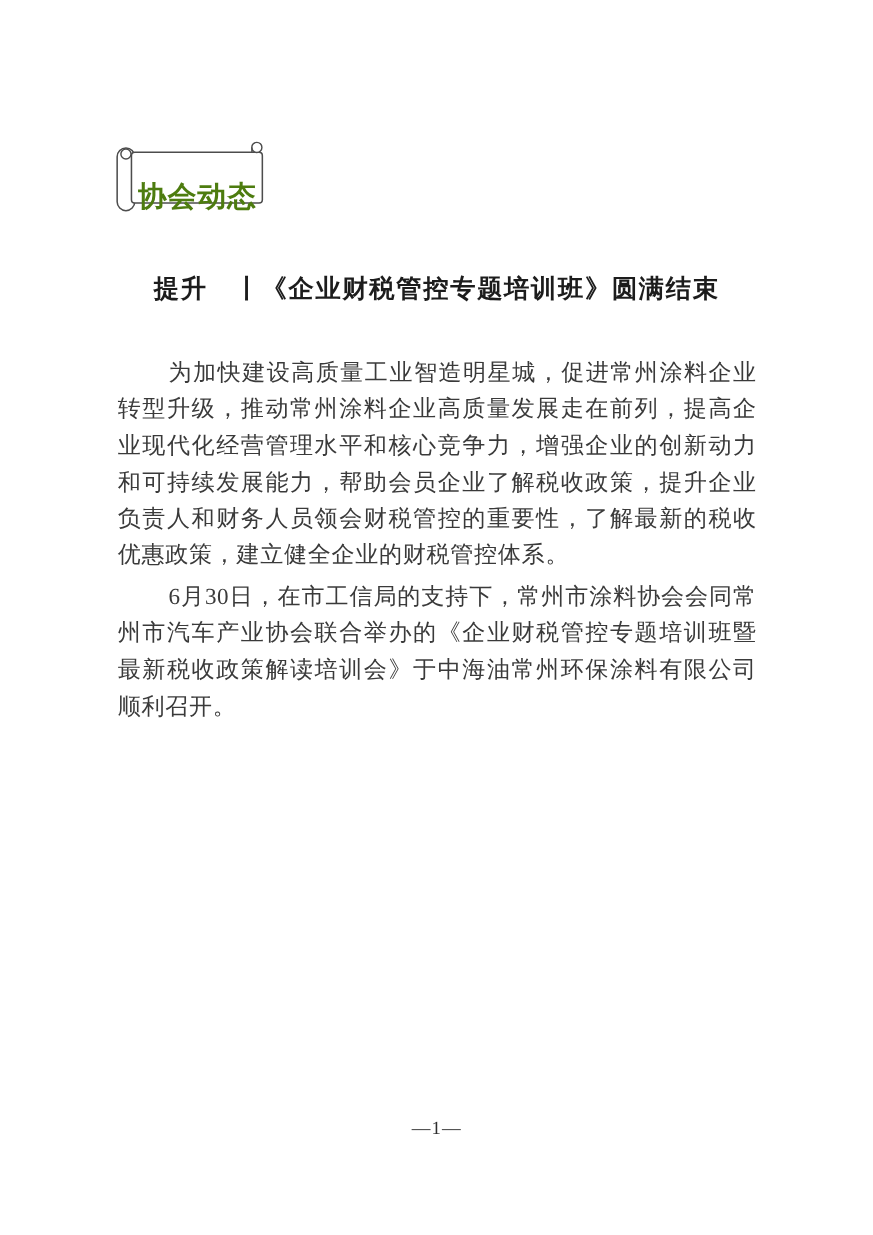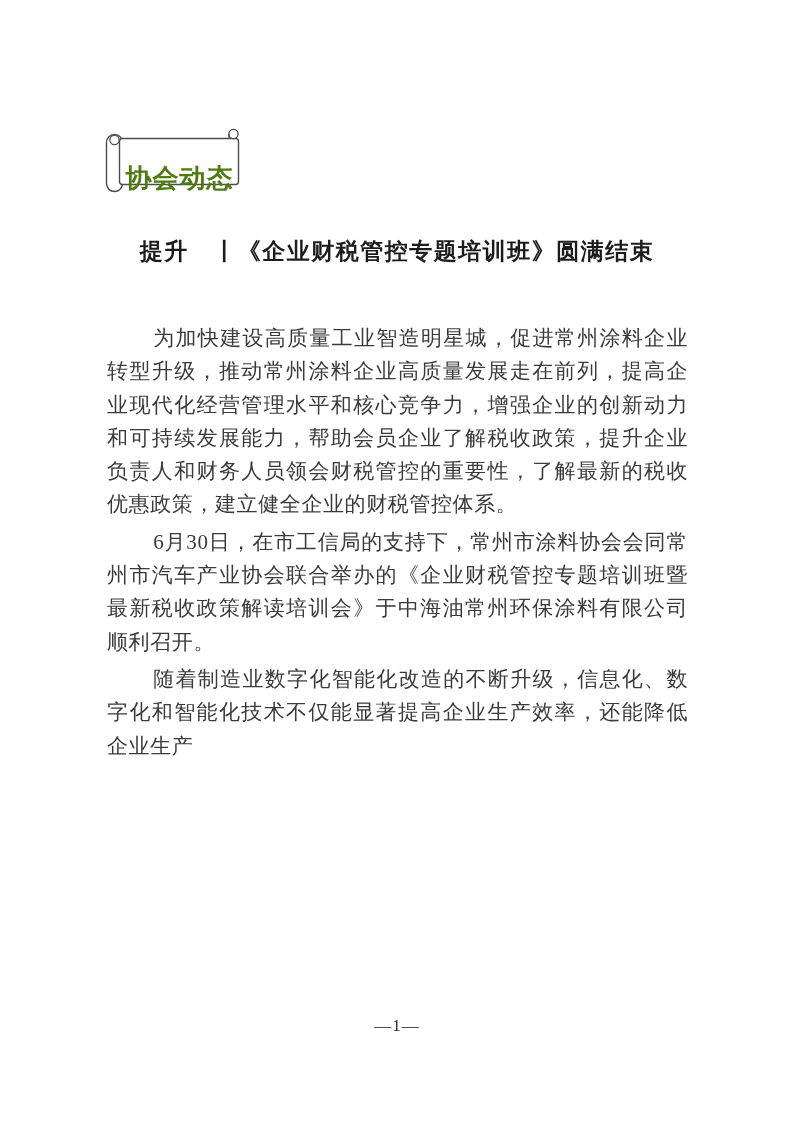--- a/index.html
+++ b/index.html
@@ -39,21 +39,21 @@
     color: #4d7c0f;
     white-space: nowrap;
     margin-top: 16px;
   }
 
   
   .article-title {
     position: absolute;
     left: 0;
     right: 0;
-    top: 236px;
+    top: 247px;
     margin: 0;
     text-align: center;
     font-size: 23px;
     font-weight: 700;
     letter-spacing: 1.5px;
     color: #1c1c1c;
     white-space: nowrap;
   }
 
   
@@ -103,18 +103,17 @@
       <path d="M126 8 v5" fill="none" stroke="#4d4d4d" stroke-width="1.3"></path>
     </svg>
     <span class="banner-label">协会动态</span>
   </div>
 
   <h1 class="article-title">提升　丨《企业财税管控专题培训班》圆满结束</h1>
 
   <div class="article-body">
     <p>为加快建设高质量工业智造明星城，促进常州涂料企业转型升级，推动常州涂料企业高质量发展走在前列，提高企业现代化经营管理水平和核心竞争力，增强企业的创新动力和可持续发展能力，帮助会员企业了解税收政策，提升企业负责人和财务人员领会财税管控的重要性，了解最新的税收优惠政策，建立健全企业的财税管控体系。</p>
     <p>6月30日，在市工信局的支持下，常州市涂料协会会同常州市汽车产业协会联合举办的《企业财税管控专题培训班暨最新税收政策解读培训会》于中海油常州环保涂料有限公司顺利召开。</p>
-    <p>随着制造业数字化智能化改造的不断升级，信息化、数字化和智能化技术不仅能显著提高企业生产效率，还能降低企业生产</p>
   </div>
 
   <div class="page-number">—1—</div>
 
 </div>
 
 </body></html>

